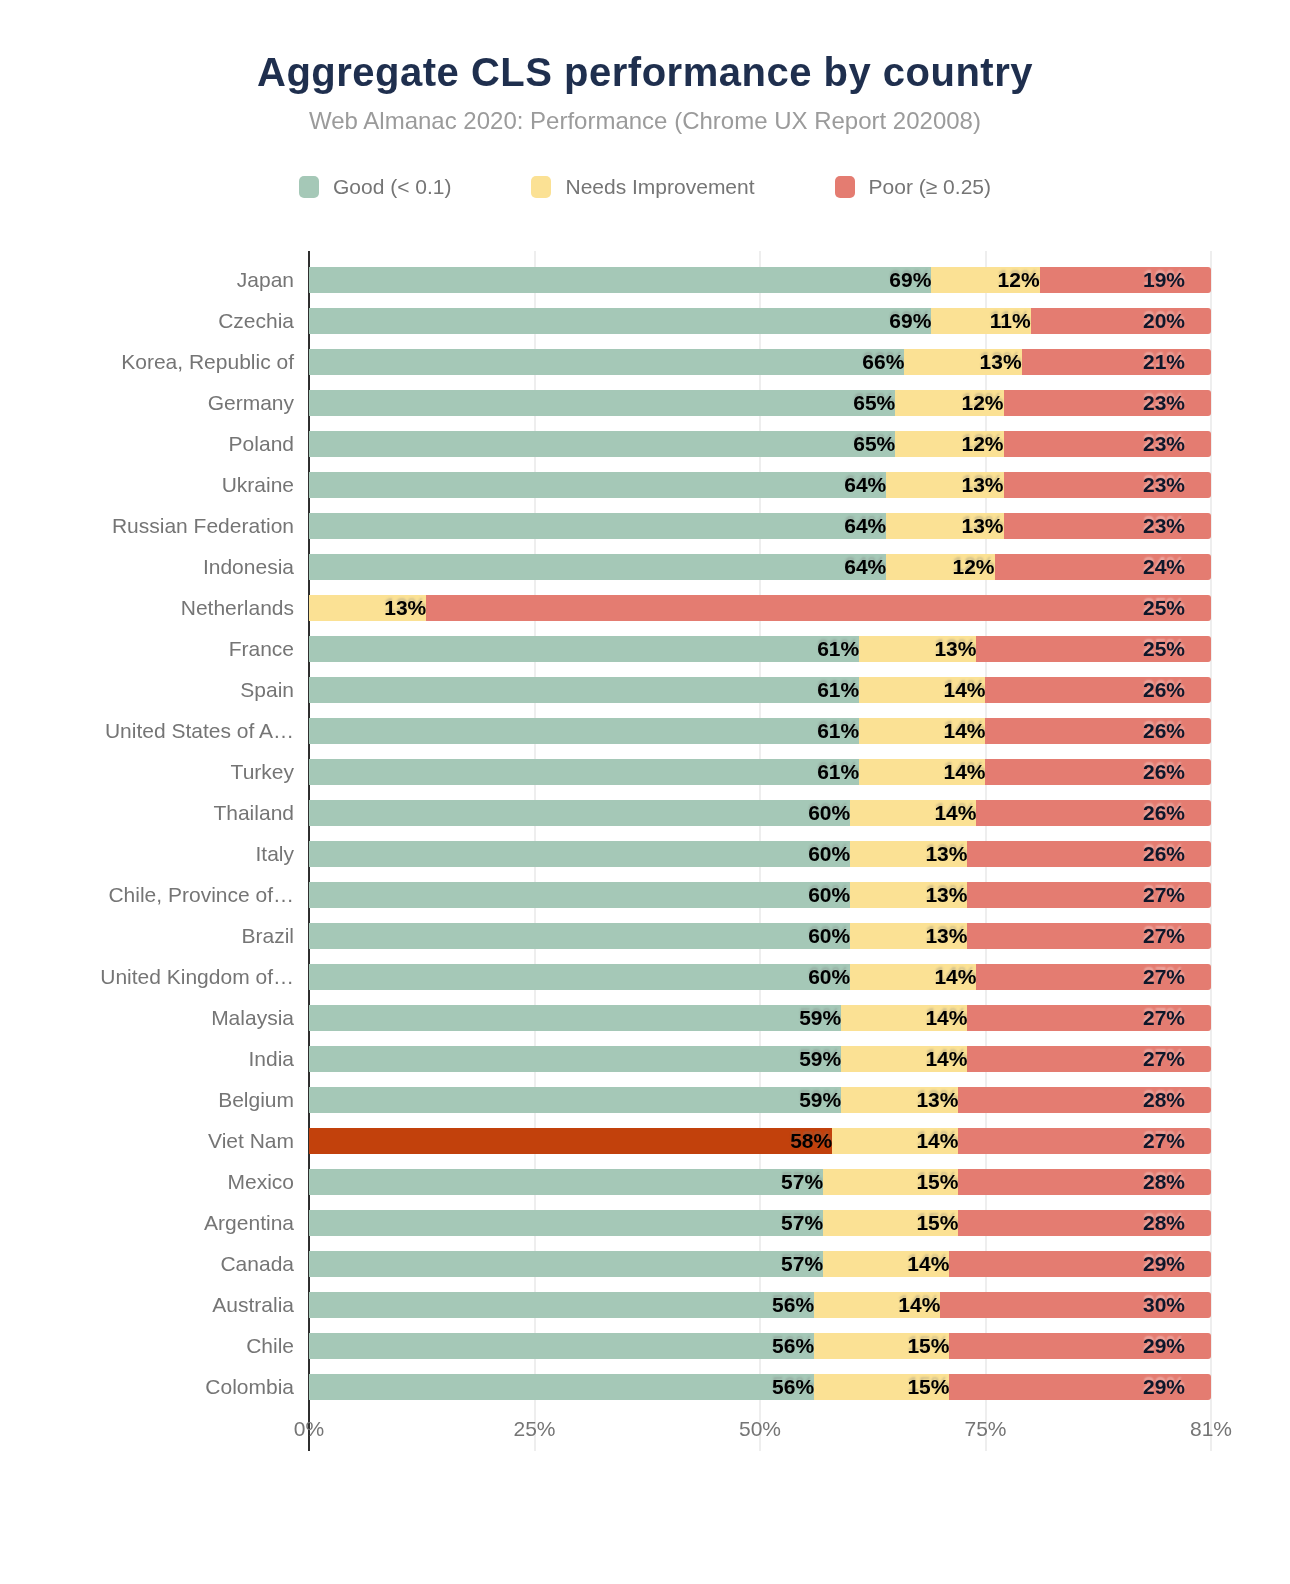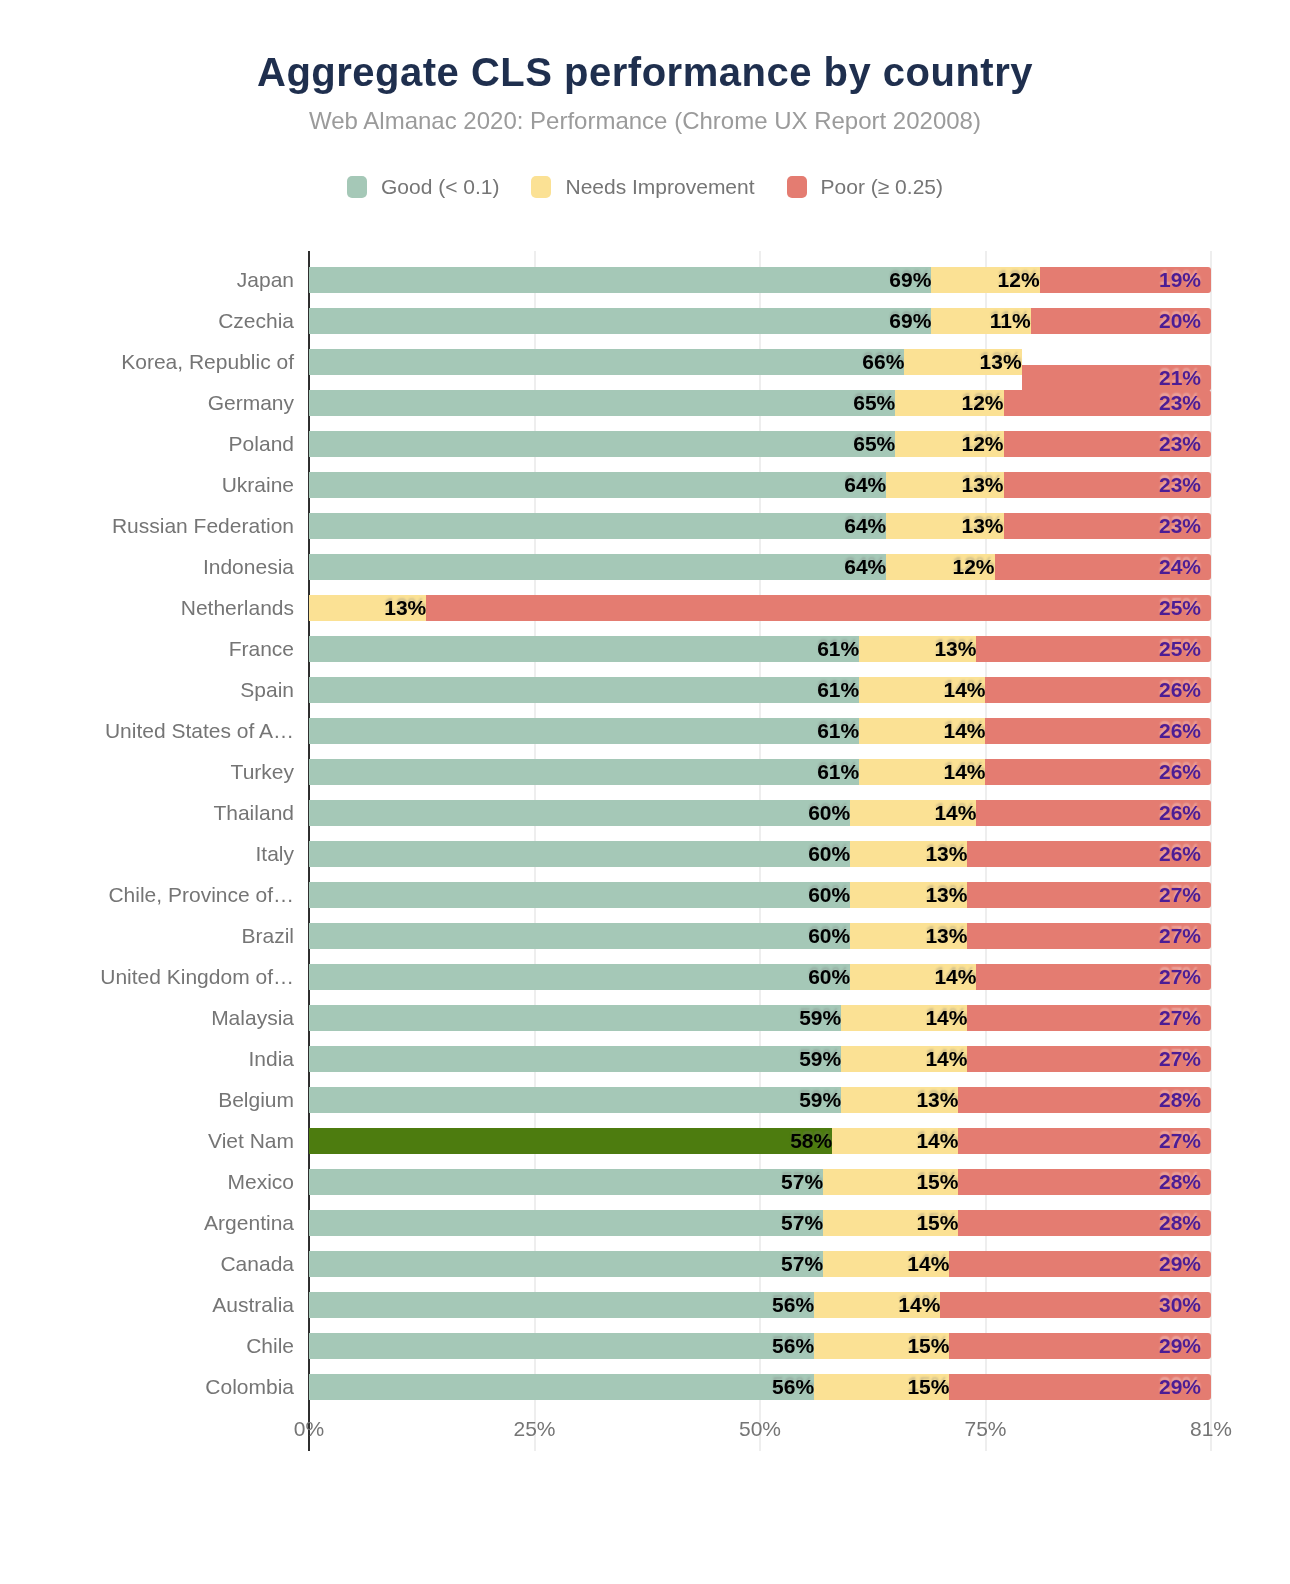--- a/index.html
+++ b/index.html
@@ -22,21 +22,21 @@
     text-align: center;
     margin-top: 12px;
     font-size: 24px;
     font-weight: 400;
     color: #9b9b9b;
   }
   .legend {
     display: flex;
     justify-content: center;
     align-items: center;
-    gap: 32px;
+    gap: 80px;
     margin-top: 40px;
   }
   .legend-item {
     display: flex;
     align-items: center;
     gap: 14px;
     font-size: 21px;
     color: #757575;
     cursor: pointer;
   }
@@ -88,22 +88,22 @@
     align-items: center;
     justify-content: flex-end;
   }
   .seg.last { border-radius: 0 3px 3px 0; }
   .val { font-size: 21px; font-weight: 700; line-height: 1; white-space: nowrap; }
   .val-dark {
     color: #000000;
     text-shadow: 0 -3px 2px rgba(120,120,120,0.30);
   }
   .val-light {
-    color: #4c1d95;
-    padding-right: 10px;
+    color: #0f172a;
+    padding-right: 26px;
     text-shadow: 0 -3px 2px rgba(255,255,255,0.35);
   }
   .xaxis {
     position: relative;
     margin: 10px 79px 0 309px;
     height: 28px;
     font-size: 21px;
     color: #757575;
   }
   .tick { position: absolute; top: 0; transform: translateX(-50%); }
@@ -174,21 +174,21 @@
       </div>
       <div class="row">
         <div class="cat">Korea, Republic of</div>
         <div class="track">
           <div class="seg" style="background: rgb(165, 200, 183); width: 66%;">
             <span class="val val-dark">66%</span>
           </div>
           <div class="seg" style="background: rgb(251, 225, 148); width: 13%;">
             <span class="val val-dark">13%</span>
           </div>
-          <div class="seg last" style="background: rgb(228, 124, 113); flex: 1 1 0%; margin-top: 16px;">
+          <div class="seg last" style="background: rgb(228, 124, 113); flex: 1 1 0%;">
             <span class="val val-light">21%</span>
           </div>
         </div>
       </div>
       <div class="row">
         <div class="cat">Germany</div>
         <div class="track">
           <div class="seg" style="background: rgb(165, 200, 183); width: 65%;">
             <span class="val val-dark">65%</span>
           </div>
@@ -431,21 +431,21 @@
             <span class="val val-dark">13%</span>
           </div>
           <div class="seg last" style="background: rgb(228, 124, 113); flex: 1 1 0%;">
             <span class="val val-light">28%</span>
           </div>
         </div>
       </div>
       <div class="row">
         <div class="cat">Viet Nam</div>
         <div class="track">
-          <div class="seg" style="background: #4d7c0f; width: 58%;">
+          <div class="seg" style="background: #c2410c; width: 58%;">
             <span class="val val-dark">58%</span>
           </div>
           <div class="seg" style="background: rgb(251, 225, 148); width: 14%;">
             <span class="val val-dark">14%</span>
           </div>
           <div class="seg last" style="background: rgb(228, 124, 113); flex: 1 1 0%;">
             <span class="val val-light">27%</span>
           </div>
         </div>
       </div>

